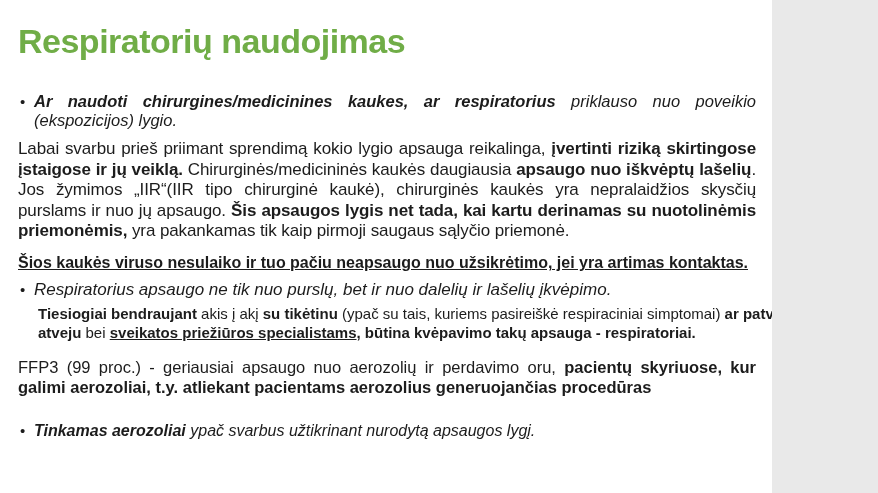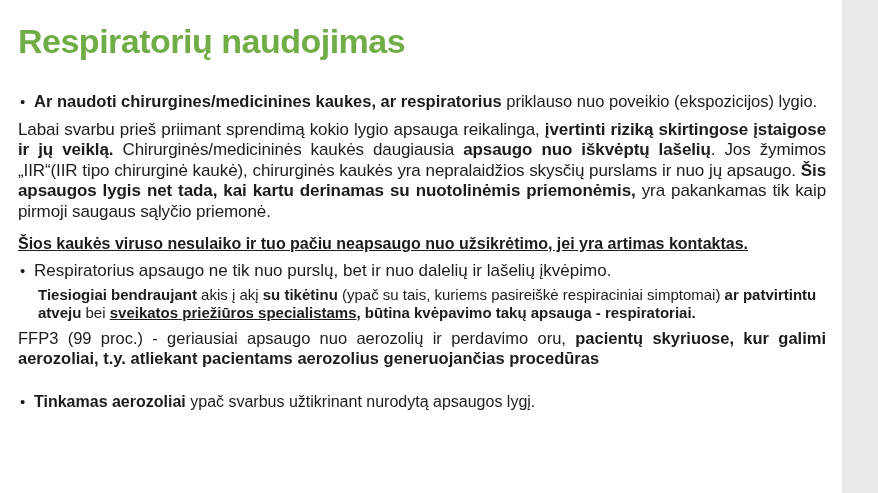--- a/index.html
+++ b/index.html
@@ -1,19 +1,19 @@
 <!DOCTYPE html>
 <html><head>
 <meta charset="utf-8">
 <style>
   * { margin: 0; padding: 0; box-sizing: border-box; }
   html, body { background: #e9e9e9; }
   .slide {
     position: relative;
-    width: 842px;
+    width: 772px;
     height: 493px;
     background: #ffffff;
     font-family: "Liberation Sans", sans-serif;
     color: #1c1c1c;
     overflow: hidden;
     padding: 20px 16px 0 18px;
   }
   .title {
     color: #70AD47;
     font-size: 34px;
@@ -26,20 +26,21 @@
     align-items: flex-start;
   }
   .bullet-marker {
     flex: 0 0 16px;
     font-size: 15px;
     line-height: 1.3;
     padding-left: 2px;
   }
   .bullet-text {
     flex: 1 1 auto;
+    font-style: italic;
   }
   .b1 {
     margin-top: 29px;
     font-size: 16.5px;
     line-height: 1.18;
     text-align: justify;
   }
   .para1 {
     margin-top: 9px;
     font-size: 17px;
@@ -63,21 +64,21 @@
     margin-left: 20px;
     width: 802px;
     font-size: 15px;
     line-height: 1.22;
   }
   .ffp {
     font-size: 16.5px;
     line-height: 1.22;
     text-align: justify;
   }
-  .ffp3 { margin-top: 5px; }
+  .ffp3 { margin-top: 15px; }
   .ffp2 { margin-top: 25px; }
   .b3 {
     margin-top: 24px;
     font-size: 16px;
     line-height: 1.2;
   }
   .bold { font-weight: bold; }
   .bold-underline { font-weight: bold; text-decoration: underline; }
 </style>
 </head>

